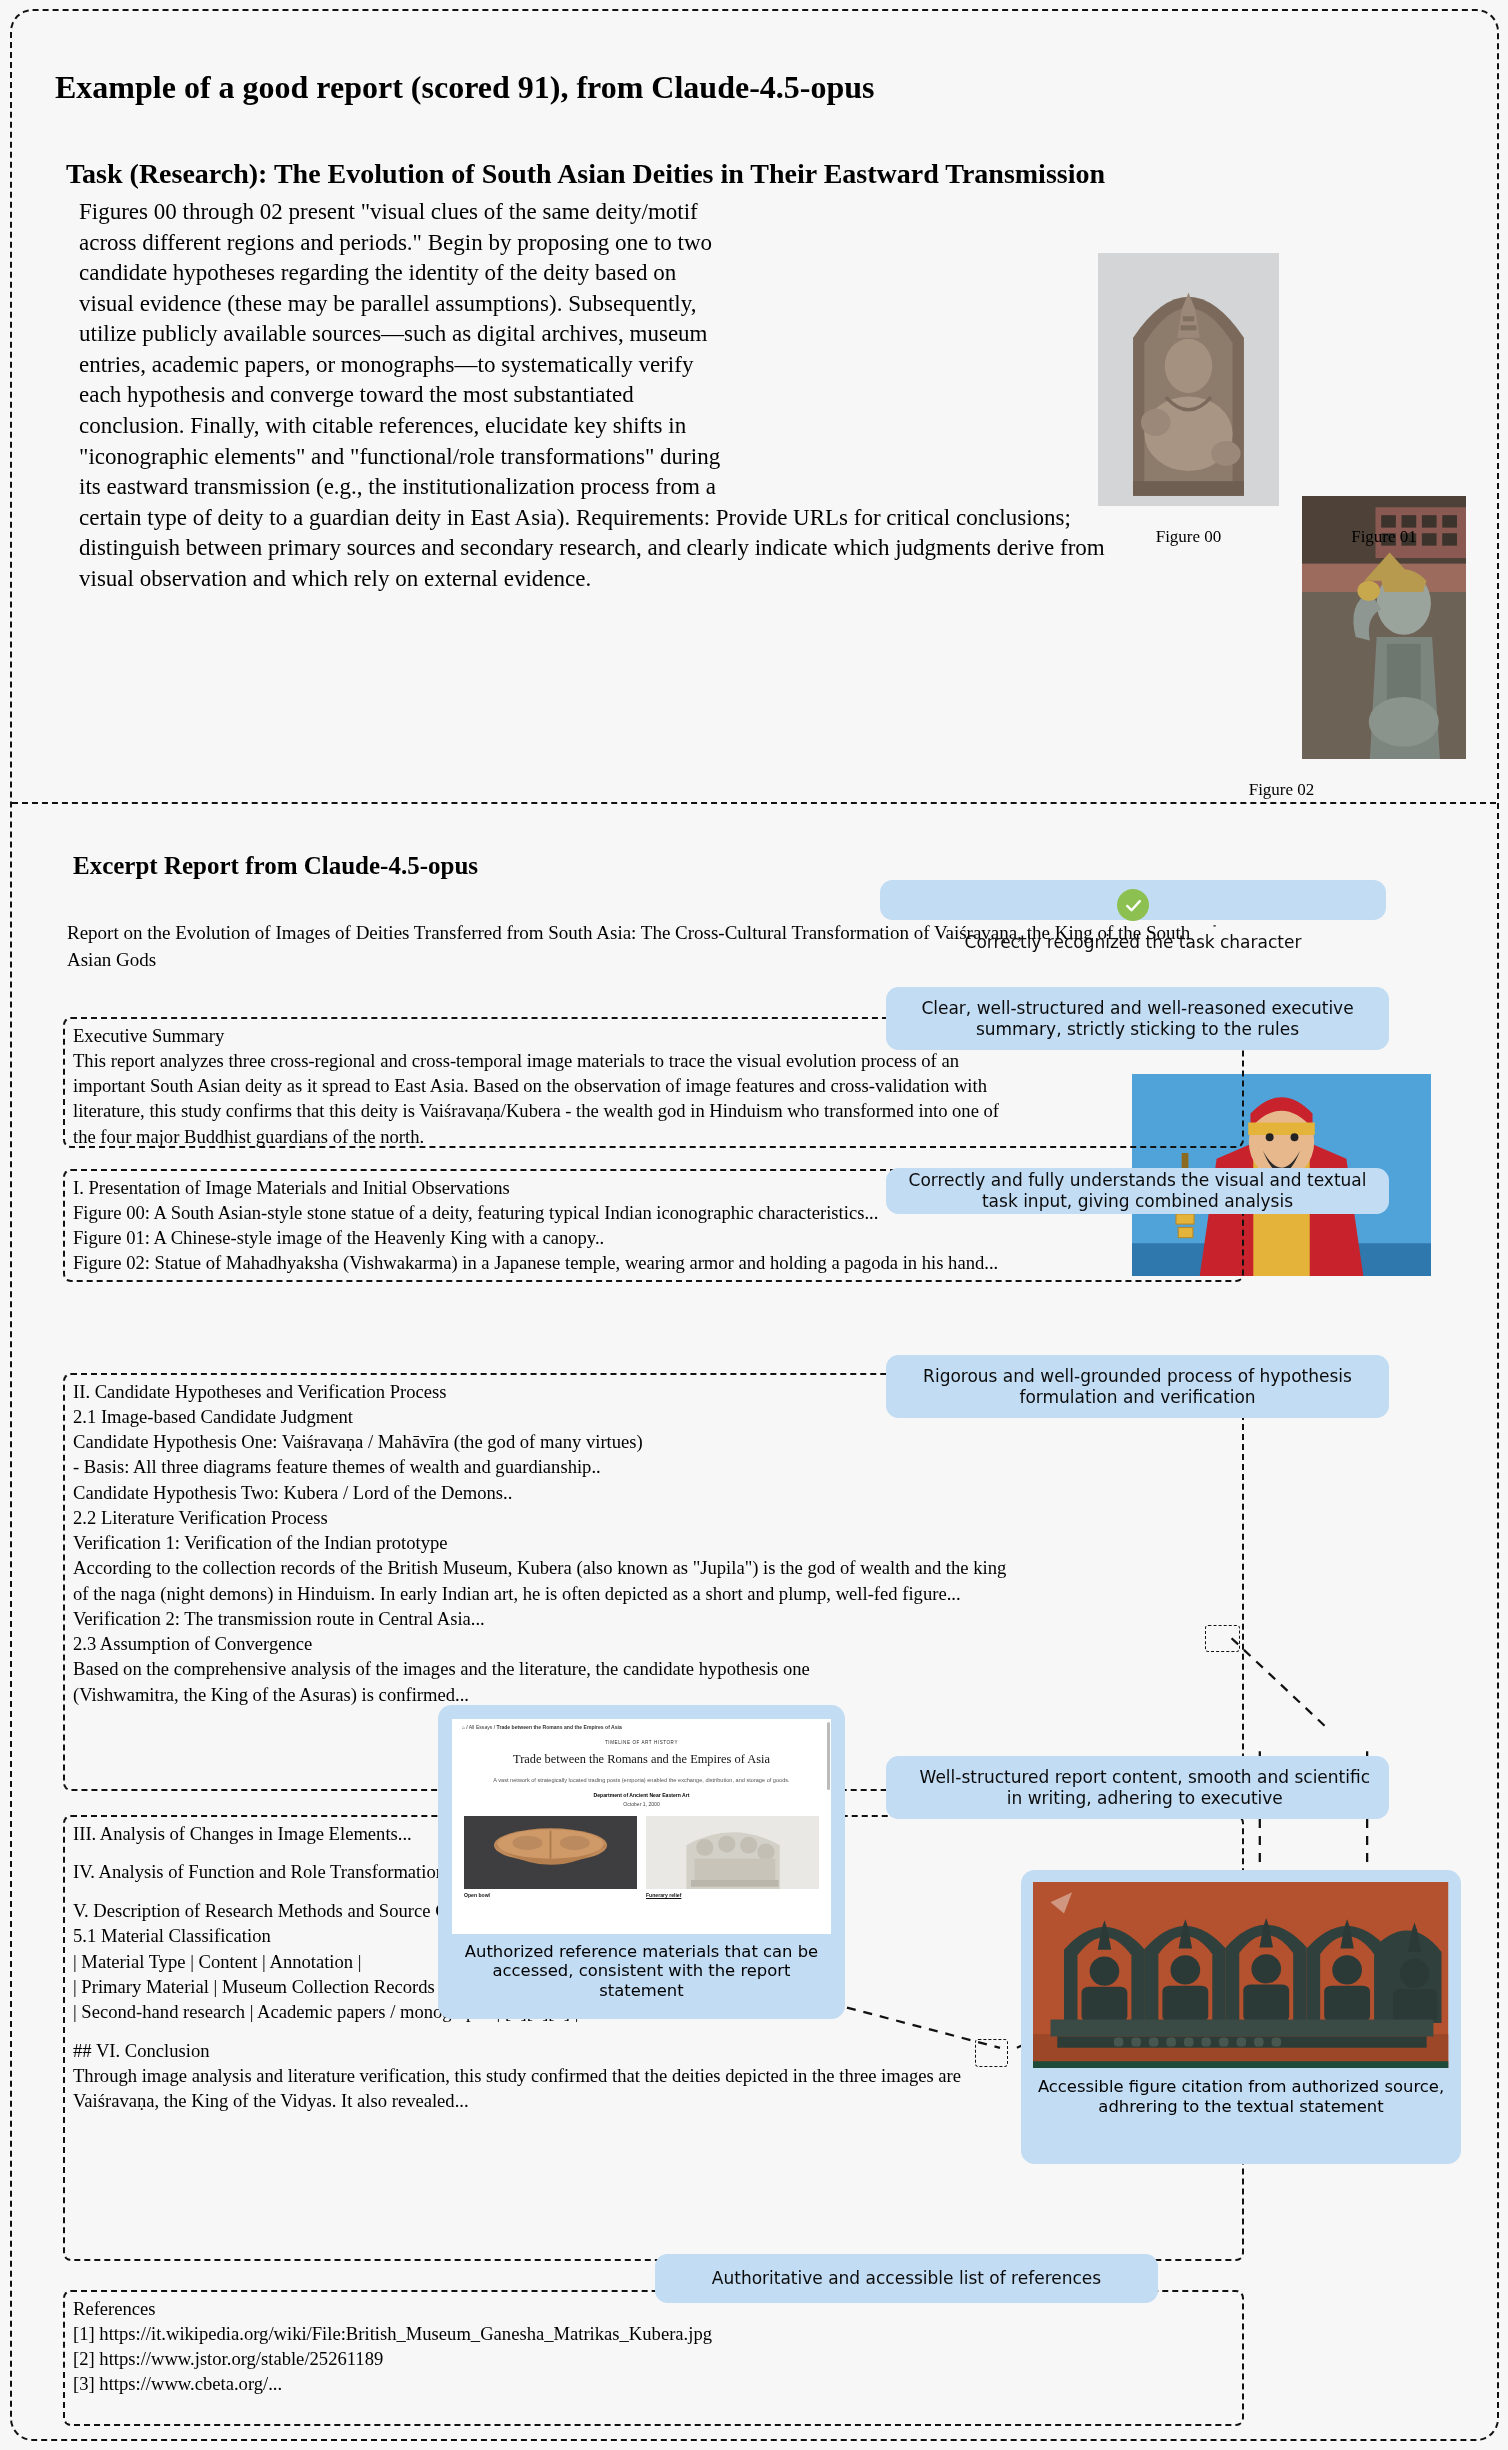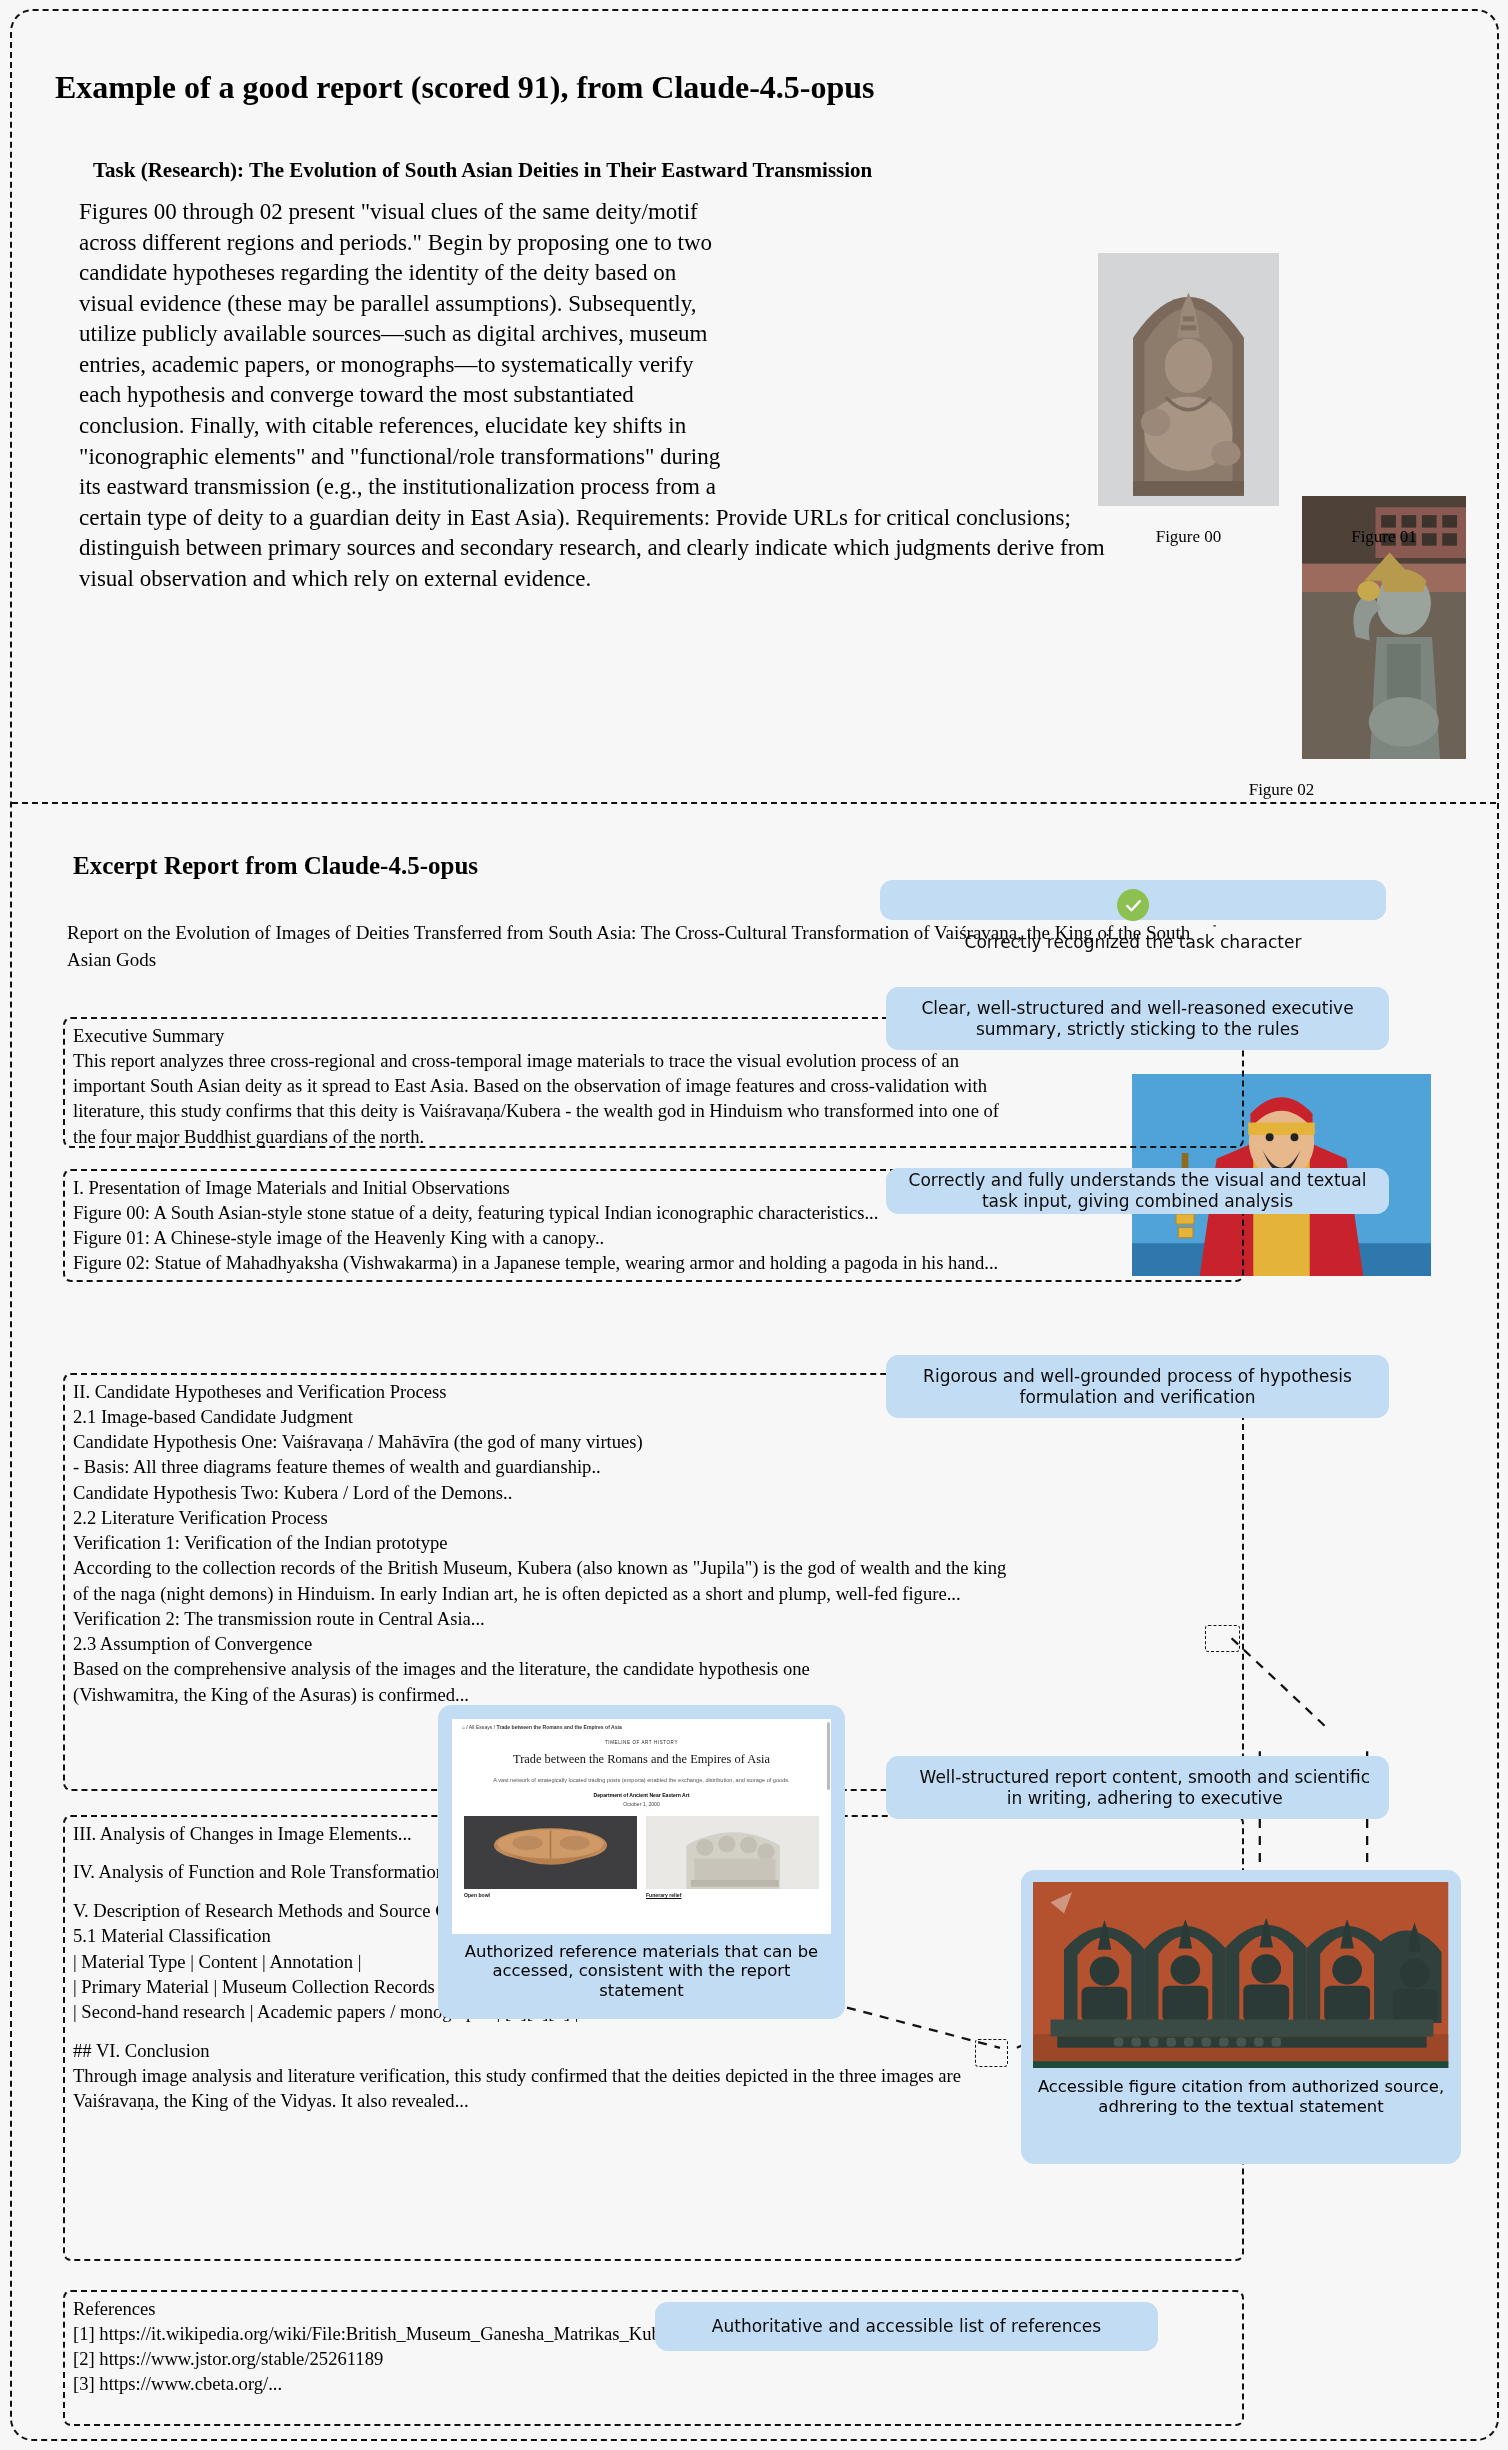--- a/index.html
+++ b/index.html
@@ -27,22 +27,22 @@
     border-top:2.8px dashed #111;
   }
 
   
   .main-title{
     position:absolute; left:55px; top:69px;
     font-size:32px; font-weight:bold; letter-spacing:0px;
     white-space:nowrap;
   }
   .task-title{
-    position:absolute; left:93px; top:158px;
-    font-size:21px; font-weight:bold; white-space:nowrap;
+    position:absolute; left:66px; top:158px;
+    font-size:28px; font-weight:bold; white-space:nowrap;
   }
   .task-body{
     position:absolute; left:79px; top:197px; width:1039px;
     font-size:23px; line-height:1.33;
     text-align:left;
   }
   .task-body .shape-right{
     float:right; width:390px; height:294px; shape-outside:border-box;
   }
 
@@ -347,21 +347,21 @@
   </div>
 
   <div class="callout" style="left:886px; top:1355px; width:503px; height:63px;">
     <span>Rigorous and well-grounded process of hypothesis formulation and verification</span>
   </div>
 
   <div class="callout" style="left:886px; top:1756px; width:503px; height:63px;padding-left:27px;">
     <span>Well-structured report content, smooth and scientific in writing, adhering to executive</span>
   </div>
 
-  <div class="callout" style="left:655px; top:2254px; width:503px; height:49px;margin-top:48px;">
+  <div class="callout" style="left:655px; top:2254px; width:503px; height:49px;">
     <span>Authoritative and accessible list of references</span>
   </div>
 
   <div class="shot-card" style="left:438px; top:1705px; width:407px; height:314px;">
     <div class="shot-inner" style="height:215px;">
       <div class="shot-scroll"></div>
       <div class="shot-crumb">
         <span>⌂</span>
         <span> / </span>
         <span>All Essays</span>

